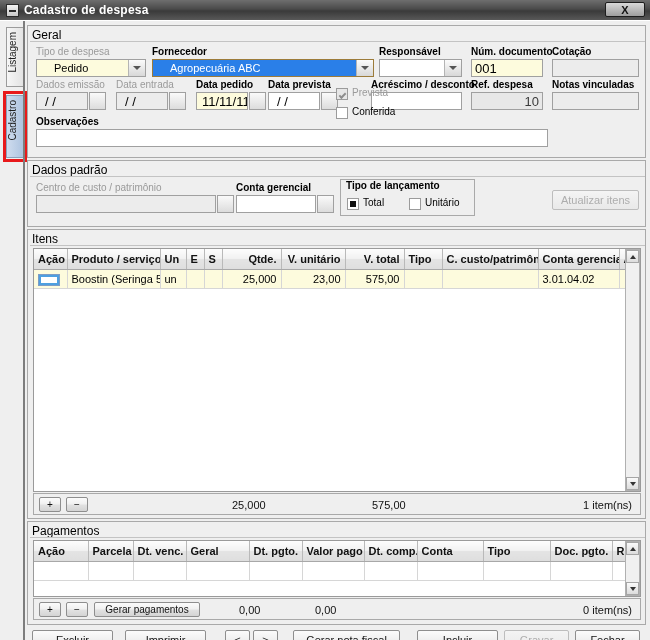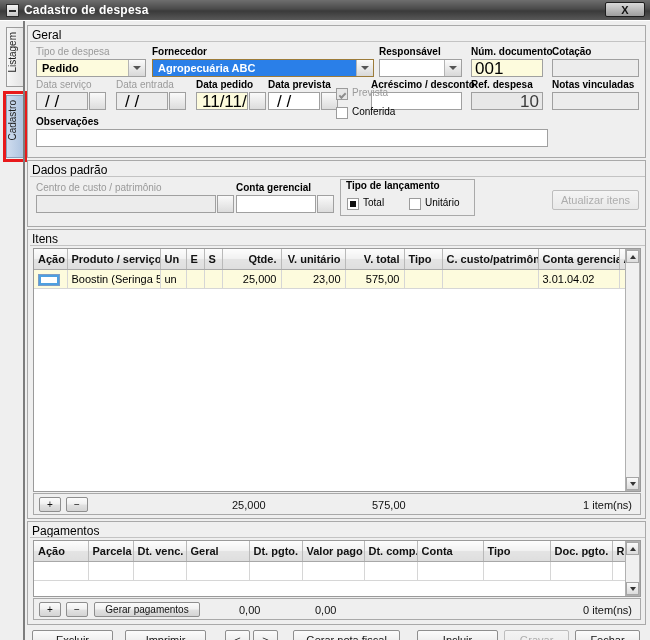--- a/index.html
+++ b/index.html
@@ -95,35 +95,35 @@
   #grp-geral{left:2px;top:2px;width:619px;height:133px;}
   #grp-dados{left:2px;top:137px;width:619px;height:67px;}
   #grp-itens{left:2px;top:206px;width:619px;height:290px;}
   #grp-pagamentos{left:2px;top:498px;width:619px;height:104px;}
 
   
   .lbl{position:absolute;font-size:10px;color:#000;white-space:nowrap;}
   .lbl.dim{color:#9a9a9a;}
   .fld{
     position:absolute;background:#fff;border:1px solid #a0a0a0;
-    box-sizing:border-box;height:18px;font-size:17px;color:#000;
+    box-sizing:border-box;height:18px;font-size:13px;color:#000;
     padding:1px 3px;line-height:15px;overflow:hidden;white-space:nowrap;
   }
   .fld.yellow{background:#fdfbdd;}
   .fld.grey{background:#e8e8e8;color:#3b3b3b;}
   .fld.right{text-align:right;}
   .fld.dis{background:#ececec;}
   
   .combo{
     position:absolute;height:18px;box-sizing:border-box;
     border:1px solid #a0a0a0;background:#fff;font-size:11px;
   }
   .combo .ctext{
     position:absolute;left:0;top:0;right:17px;bottom:0;
-    padding:1px 5px;line-height:15px;overflow:hidden;white-space:nowrap;font-weight:bold;
+    padding:1px 17px;line-height:15px;overflow:hidden;white-space:nowrap;
   }
   .combo .carrow{
     position:absolute;right:0;top:0;width:16px;height:16px;
     background:linear-gradient(to bottom,#fbfbfb,#d8d8d8);
     border-left:1px solid #b4b4b4;cursor:pointer;
   }
   .combo .carrow:after{
     content:"";position:absolute;left:4px;top:6px;
     border-left:4px solid transparent;border-right:4px solid transparent;
     border-top:4px solid #555;
@@ -247,21 +247,21 @@
           <div class="ctext">Agropecuária ABC</div>
           <div class="carrow"></div>
         </div>
         <div class="combo" style="left:351px;top:33px;width:83px;">
           <div class="ctext"></div>
           <div class="carrow"></div>
         </div>
         <div class="fld yellow" style="left:443px;top:33px;width:72px;">001</div>
         <div class="fld dis" style="left:524px;top:33px;width:87px;"></div>
 
-        <div class="lbl dim" style="left:8px;top:53px;">Data serviço</div>
+        <div class="lbl dim" style="left:8px;top:53px;">Dados emissão</div>
         <div class="lbl dim" style="left:88px;top:53px;">Data entrada</div>
         <div class="lbl" style="left:168px;top:53px;font-weight:bold;">Data pedido</div>
         <div class="lbl" style="left:240px;top:53px;font-weight:bold;">Data prevista</div>
         <div class="lbl" style="left:343px;top:53px;font-weight:bold;">Acréscimo / desconto</div>
         <div class="lbl" style="left:443px;top:53px;font-weight:bold;">Ref. despesa</div>
         <div class="lbl" style="left:524px;top:53px;font-weight:bold;">Notas vinculadas</div>
 
         <div class="fld dis" style="left:8px;top:66px;width:52px;padding-left:8px;">/ /</div>
         <div class="sqbtn" style="left:61px;top:66px;"></div>
         <div class="fld dis" style="left:88px;top:66px;width:52px;padding-left:8px;">/ /</div>

